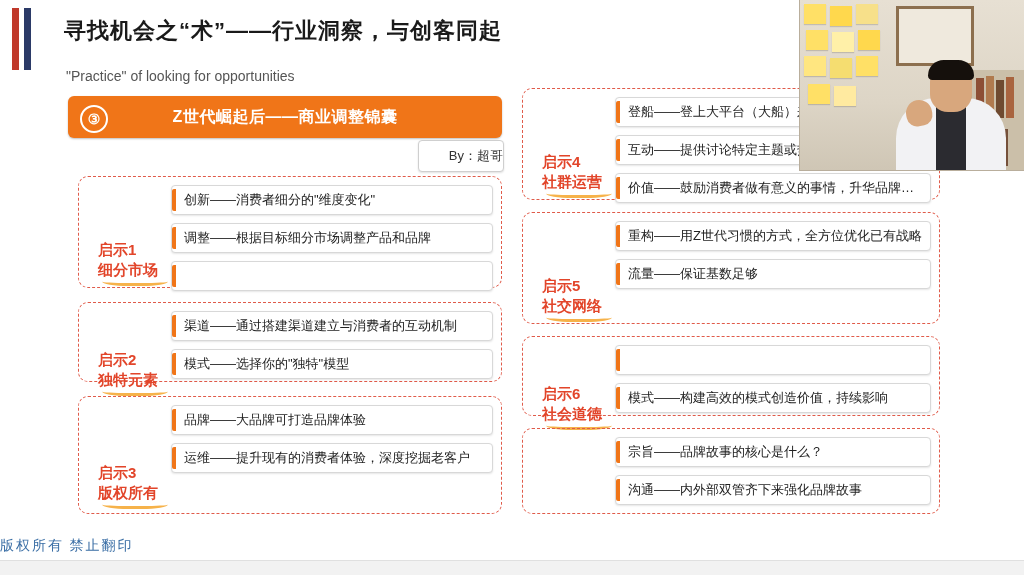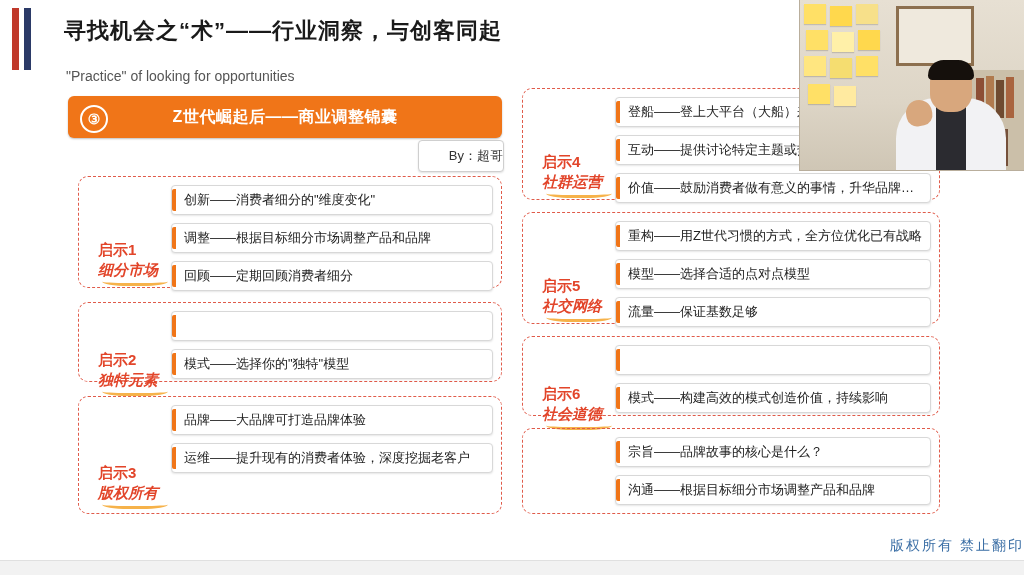--- a/index.html
+++ b/index.html
@@ -122,21 +122,21 @@
     transform: translateY(-50%);
     width: 74px;
     text-align: left;
     color: #e2452a;
     font-weight: bold;
     font-size: 15px;
     line-height: 20px;
     margin-top: 28px;
   }
   .group .label .l1 { display: block; }
-  .group .label .l2 { display: block; font-style: italic; }
+  .group .label .l2 { display: block; }
   .group .label::after {
     content: "";
     position: absolute;
     left: 4px;
     right: 4px;
     bottom: -6px;
     height: 8px;
     border-bottom: 3px solid #f6b24a;
     border-radius: 0 0 40% 40%;
   }
@@ -179,24 +179,25 @@
     text-overflow: ellipsis;
   }
   .row:last-child { margin-bottom: 0; }
 
   
   .footer {
     position: absolute;
     left: 0;
     right: 0;
     bottom: 20px;
-    text-align: right;
+    text-align: left;
     font-size: 14px;
     color: #3a6ea5;
     letter-spacing: 2px;
+    font-family: Liberation Serif, serif;
   }
   .bottom-strip {
     position: absolute;
     left: 0; right: 0;
     bottom: 0;
     height: 14px;
     background: #f2f2f2;
     border-top: 1px solid #e0e0e0;
   }
 
@@ -344,33 +345,33 @@
       <div class="row">
           <span class="bullet"></span>
           <span class="txt">创新——消费者细分的"维度变化"</span>
         </div>
       <div class="row">
           <span class="bullet"></span>
           <span class="txt">调整——根据目标细分市场调整产品和品牌</span>
         </div>
       <div class="row">
           <span class="bullet"></span>
-          <span class="txt">回顾——定期回顾消费者细分</span>
         </div>
     </div>
   </div>
 
   <div class="group" style="left:78px; top:302px; width:424px; height:80px;">
     <div class="label">
       <span class="l1">启示2</span>
       <span class="l2">独特元素</span>
     </div>
     <div class="rows">
       <div class="row">
           <span class="bullet"></span>
+          <span class="txt">渠道——通过搭建渠道建立与消费者的互动机制</span>
         </div>
       <div class="row">
           <span class="bullet"></span>
           <span class="txt">模式——选择你的"独特"模型</span>
         </div>
     </div>
   </div>
 
   <div class="group" style="left:78px; top:396px; width:424px; height:118px;">
     <div class="label">
@@ -415,24 +416,20 @@
       <span class="l1">启示5</span>
       <span class="l2">社交网络</span>
     </div>
     <div class="rows">
       <div class="row">
           <span class="bullet"></span>
           <span class="txt">重构——用Z世代习惯的方式，全方位优化已有战略</span>
         </div>
       <div class="row">
           <span class="bullet"></span>
-          <span class="txt">模型——选择合适的点对点模型</span>
-        </div>
-      <div class="row">
-          <span class="bullet"></span>
           <span class="txt">流量——保证基数足够</span>
         </div>
     </div>
   </div>
 
   <div class="group" style="left:522px; top:336px; width:418px; height:80px;">
     <div class="label">
       <span class="l1">启示6</span>
       <span class="l2">社会道德</span>
     </div>
@@ -448,21 +445,21 @@
   </div>
 
   <div class="group" style="left:522px; top:428px; width:418px; height:86px;">
     <div class="rows">
       <div class="row">
           <span class="bullet"></span>
           <span class="txt">宗旨——品牌故事的核心是什么？</span>
         </div>
       <div class="row">
           <span class="bullet"></span>
-          <span class="txt">沟通——根据目标细分市场调整产品和品牌</span>
+          <span class="txt">沟通——内外部双管齐下来强化品牌故事</span>
         </div>
     </div>
   </div>
 
   <div class="footer">版权所有  禁止翻印</div>
   <div class="bottom-strip"></div>
 
   <div class="webcam">
     <div class="wc-wall"></div>
     <div class="wc-notes">

